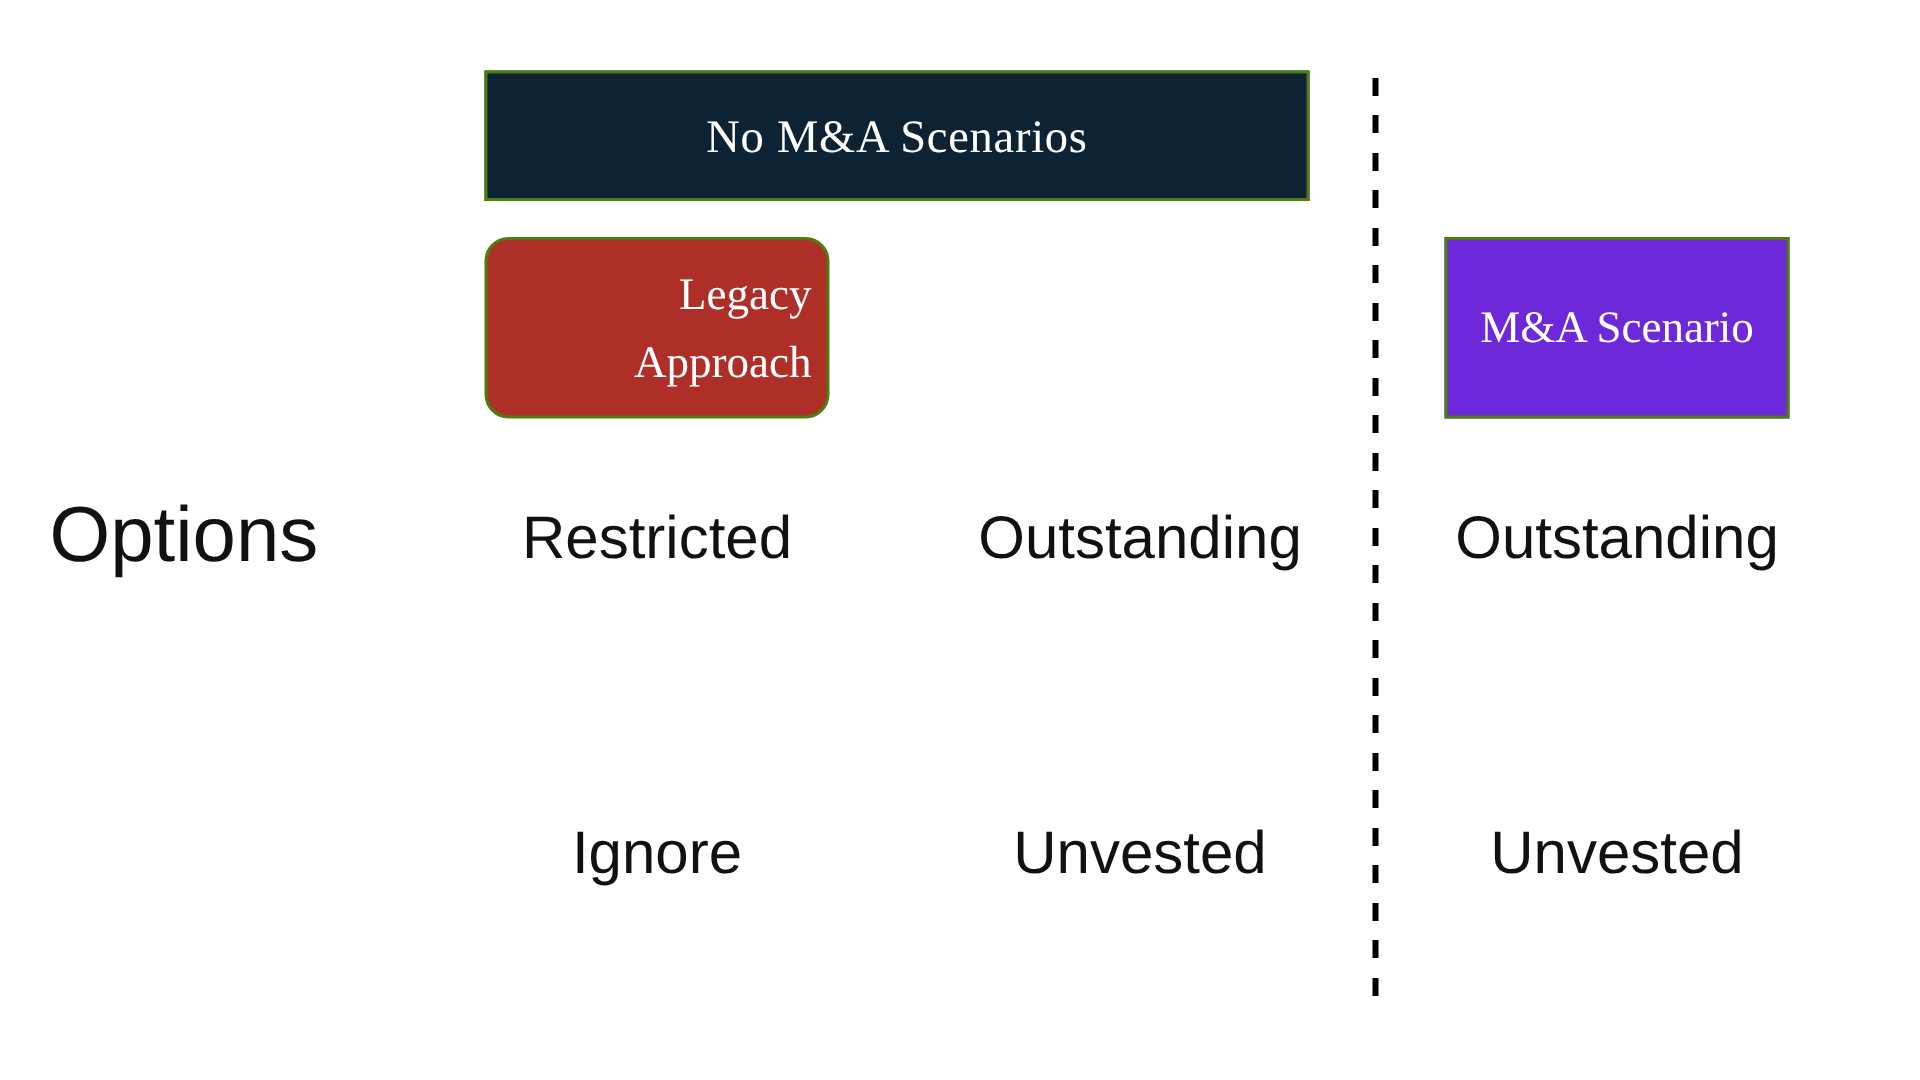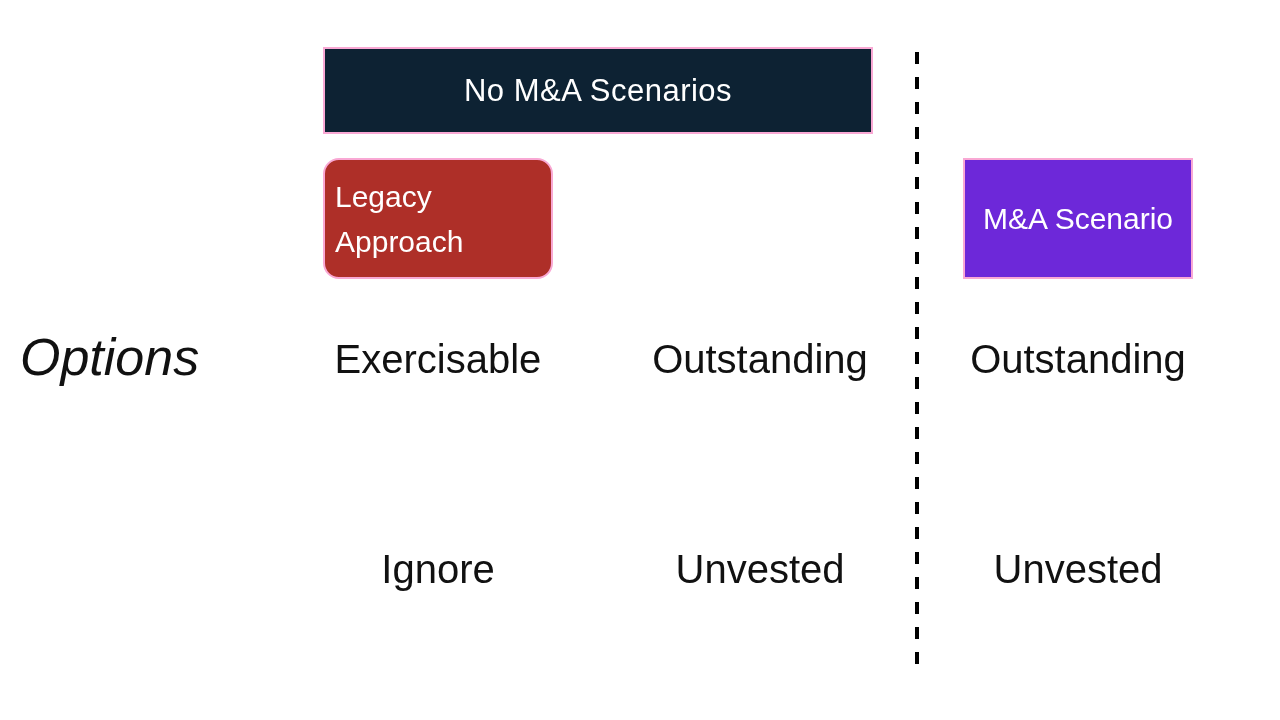--- a/index.html
+++ b/index.html
@@ -11,26 +11,27 @@
   .canvas {
     position: relative;
     width: 1280px;
     height: 720px;
     background: #ffffff;
     overflow: hidden;
   }
   .box {
     position: absolute;
     box-sizing: border-box;
-    border: 2px solid #f9a8d4;
+    border: 2px solid #4d7c0f;
     color: #ffffff;
     display: flex;
     align-items: center;
     justify-content: center;
-    text-align: left;
+    text-align: right;
+    font-family: Liberation Serif, serif;
   }
   .header-box {
     left: 323px; top: 47px;
     width: 550px; height: 87px;
     font-size: 31px;
     letter-spacing: 0.5px;
   }
   .col-box {
     top: 158px;
     width: 230px; height: 121px;
@@ -42,25 +43,24 @@
   .col-box.newer  { left: 645px; }
   .col-box.ma     { left: 963px; }
   .divider {
     position: absolute;
     left: 915px; top: 52px;
     width: 4px; height: 622px;
     background: repeating-linear-gradient(to bottom, #000000 0 12px, transparent 12px 25px);
   }
   .row-label {
     position: absolute;
-    left: 20px;
+    left: 33px;
     color: #111111;
     font-size: 52px;
     line-height: 1.27;
-    font-style: italic;
   }
   .row-label.options { top: 324px; }
   .row-label.restricted { top: 500px; width: 320px; }
   .cell {
     position: absolute;
     height: 58px;
     width: 230px;
     display: flex;
     align-items: center;
     justify-content: center;
@@ -90,21 +90,21 @@
 
   <div class="box col-box ma" style="background: #6d28d9;">
     <span>M&amp;A Scenario</span>
   </div>
 
   <div class="divider"></div>
 
   <div class="row-label options">Options</div>
 
 
-  <div class="cell row-1 c0">Exercisable</div>
+  <div class="cell row-1 c0">Restricted</div>
 
   <div class="cell row-1 c1">Outstanding</div>
 
   <div class="cell row-1 c2">Outstanding</div>
 
   <div class="cell row-2 c0">Ignore</div>
 
   <div class="cell row-2 c1">Unvested</div>
 
   <div class="cell row-2 c2">Unvested</div>

